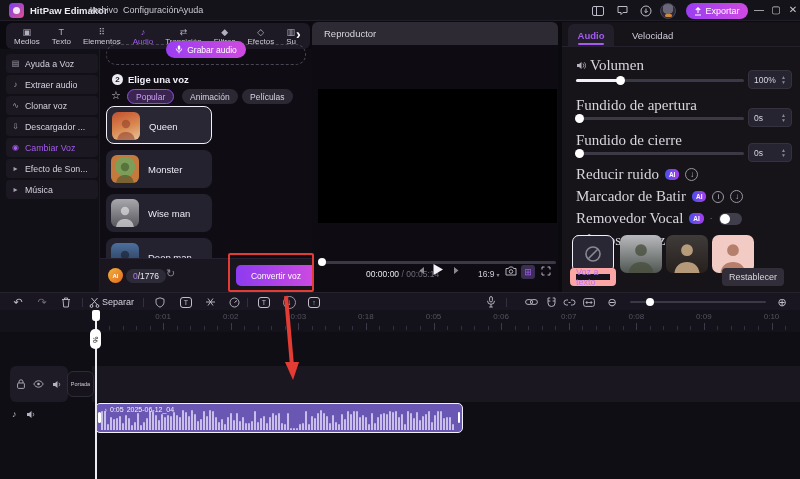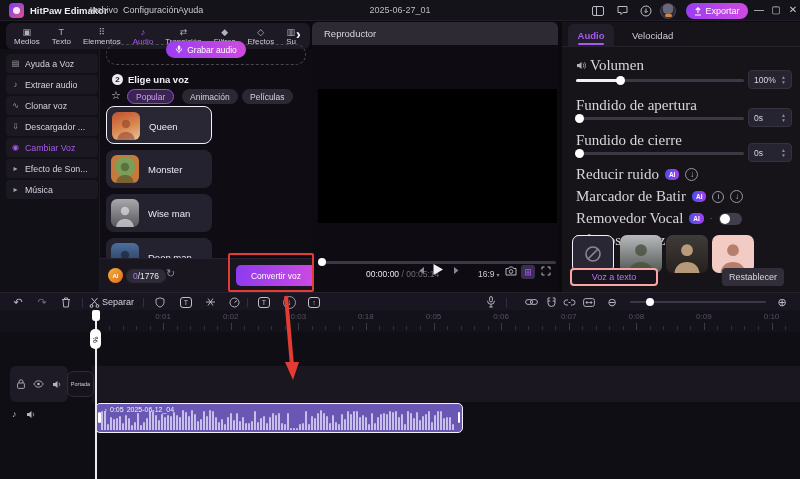--- a/index.html
+++ b/index.html
@@ -98,21 +98,21 @@
   .ai-badge{height:11px;border-radius:5px;background:linear-gradient(90deg,var(--ai1),var(--ai2));color:#fff;font-size:6.5px;font-weight:bold;display:flex;align-items:center;padding:0 4px;}
   .circ-dl{width:13px;height:13px;border:1px solid #9a96a4;border-radius:50%;color:#c2bfca;font-size:8px;display:flex;align-items:center;justify-content:center;}
   .inf{width:12px;height:12px;border:1px solid #9a96a4;border-radius:50%;color:#c2bfca;font-size:7.5px;display:flex;align-items:center;justify-content:center;font-style:normal;}
   .toggle{width:23px;height:12px;border-radius:6px;background:#413e4b;position:relative;}
   .toggle i{position:absolute;left:1px;top:1px;width:10px;height:10px;border-radius:50%;background:#fff;}
   .fxtile{position:absolute;top:213px;width:42px;height:38px;border-radius:7px;overflow:hidden;}
   .fxtile.none{background:#2a2734;border:1.5px solid #f2f0f8;display:flex;align-items:center;justify-content:center;color:#8a8794;}
   .fx-man{background:linear-gradient(180deg,#b9b9bd,#4f5752);}
   .fx-woman{background:linear-gradient(180deg,#3f3b38,#27211e);}
   .fx-girl{background:#f2ccc4;}
-  .vt-btn{left:8px;top:246px;width:88px;height:18px;border:2px solid #fca5a5;border-radius:4px;color:#b476f8;font-size:9px;display:flex;align-items:center;justify-content:center;background:#17131d;}
+  .vt-btn{left:8px;top:246px;width:46px;height:18px;border:6px solid #fca5a5;border-radius:4px;color:#b476f8;font-size:9px;display:flex;align-items:center;justify-content:center;background:#17131d;}
   .reset-btn{left:160px;top:246px;width:62px;height:18px;background:#312e3a;border-radius:4px;color:#d8d6dd;font-size:9px;display:flex;align-items:center;justify-content:center;}
 
   
   .ttoolbar{left:0;top:292px;width:800px;height:18px;background:#191621;border-top:1px solid #27232e;}
   .tbi{position:absolute;top:2px;width:16px;height:14px;display:flex;align-items:center;justify-content:center;color:#c2bfca;font-size:11px;}
   .tbi.dim{color:#6f6b7a;}
   .tdiv{position:absolute;top:5px;width:1px;height:9px;background:#332f3c;}
   .boxT{width:12px;height:11px;border:1px solid #c2bfca;border-radius:3px;font-size:7px;display:flex;align-items:center;justify-content:center;color:#c2bfca;}
   .splitlbl{position:absolute;left:102px;top:4px;font-size:9px;color:#d5d2dd;}
   .zslider{position:absolute;left:630px;top:8px;width:136px;height:2px;background:#3c3947;border-radius:1px;}
@@ -144,21 +144,20 @@
 <div id="app">
 
   <div class="ab titlebar">
     <div class="ab logo">
         <i></i>
       </div>
     <div class="ab appname">HitPaw Edimakor</div>
     <div class="ab menu" style="left:88px">Archivo</div>
     <div class="ab menu" style="left:123px">Configuración</div>
     <div class="ab menu" style="left:178px">Ayuda</div>
-    <div class="ab projname">2025-06-27_01</div>
 
     <div class="ab tb-ic" style="left:590px">
       <svg width="12" height="10" viewBox="0 0 12 10">
           <rect x="0.5" y="0.5" width="11" height="9" rx="1.5" fill="none" stroke="currentColor"></rect>
           <line x1="4.5" y1="1" x2="4.5" y2="9" stroke="currentColor"></line>
         </svg>
     </div>
     <div class="ab tb-ic" style="left:614px">
       <svg width="11" height="11" viewBox="0 0 11 11">
           <path d="M1 1.5h9v6H6l-2 2v-2H1z" fill="none" stroke="currentColor"></path>

